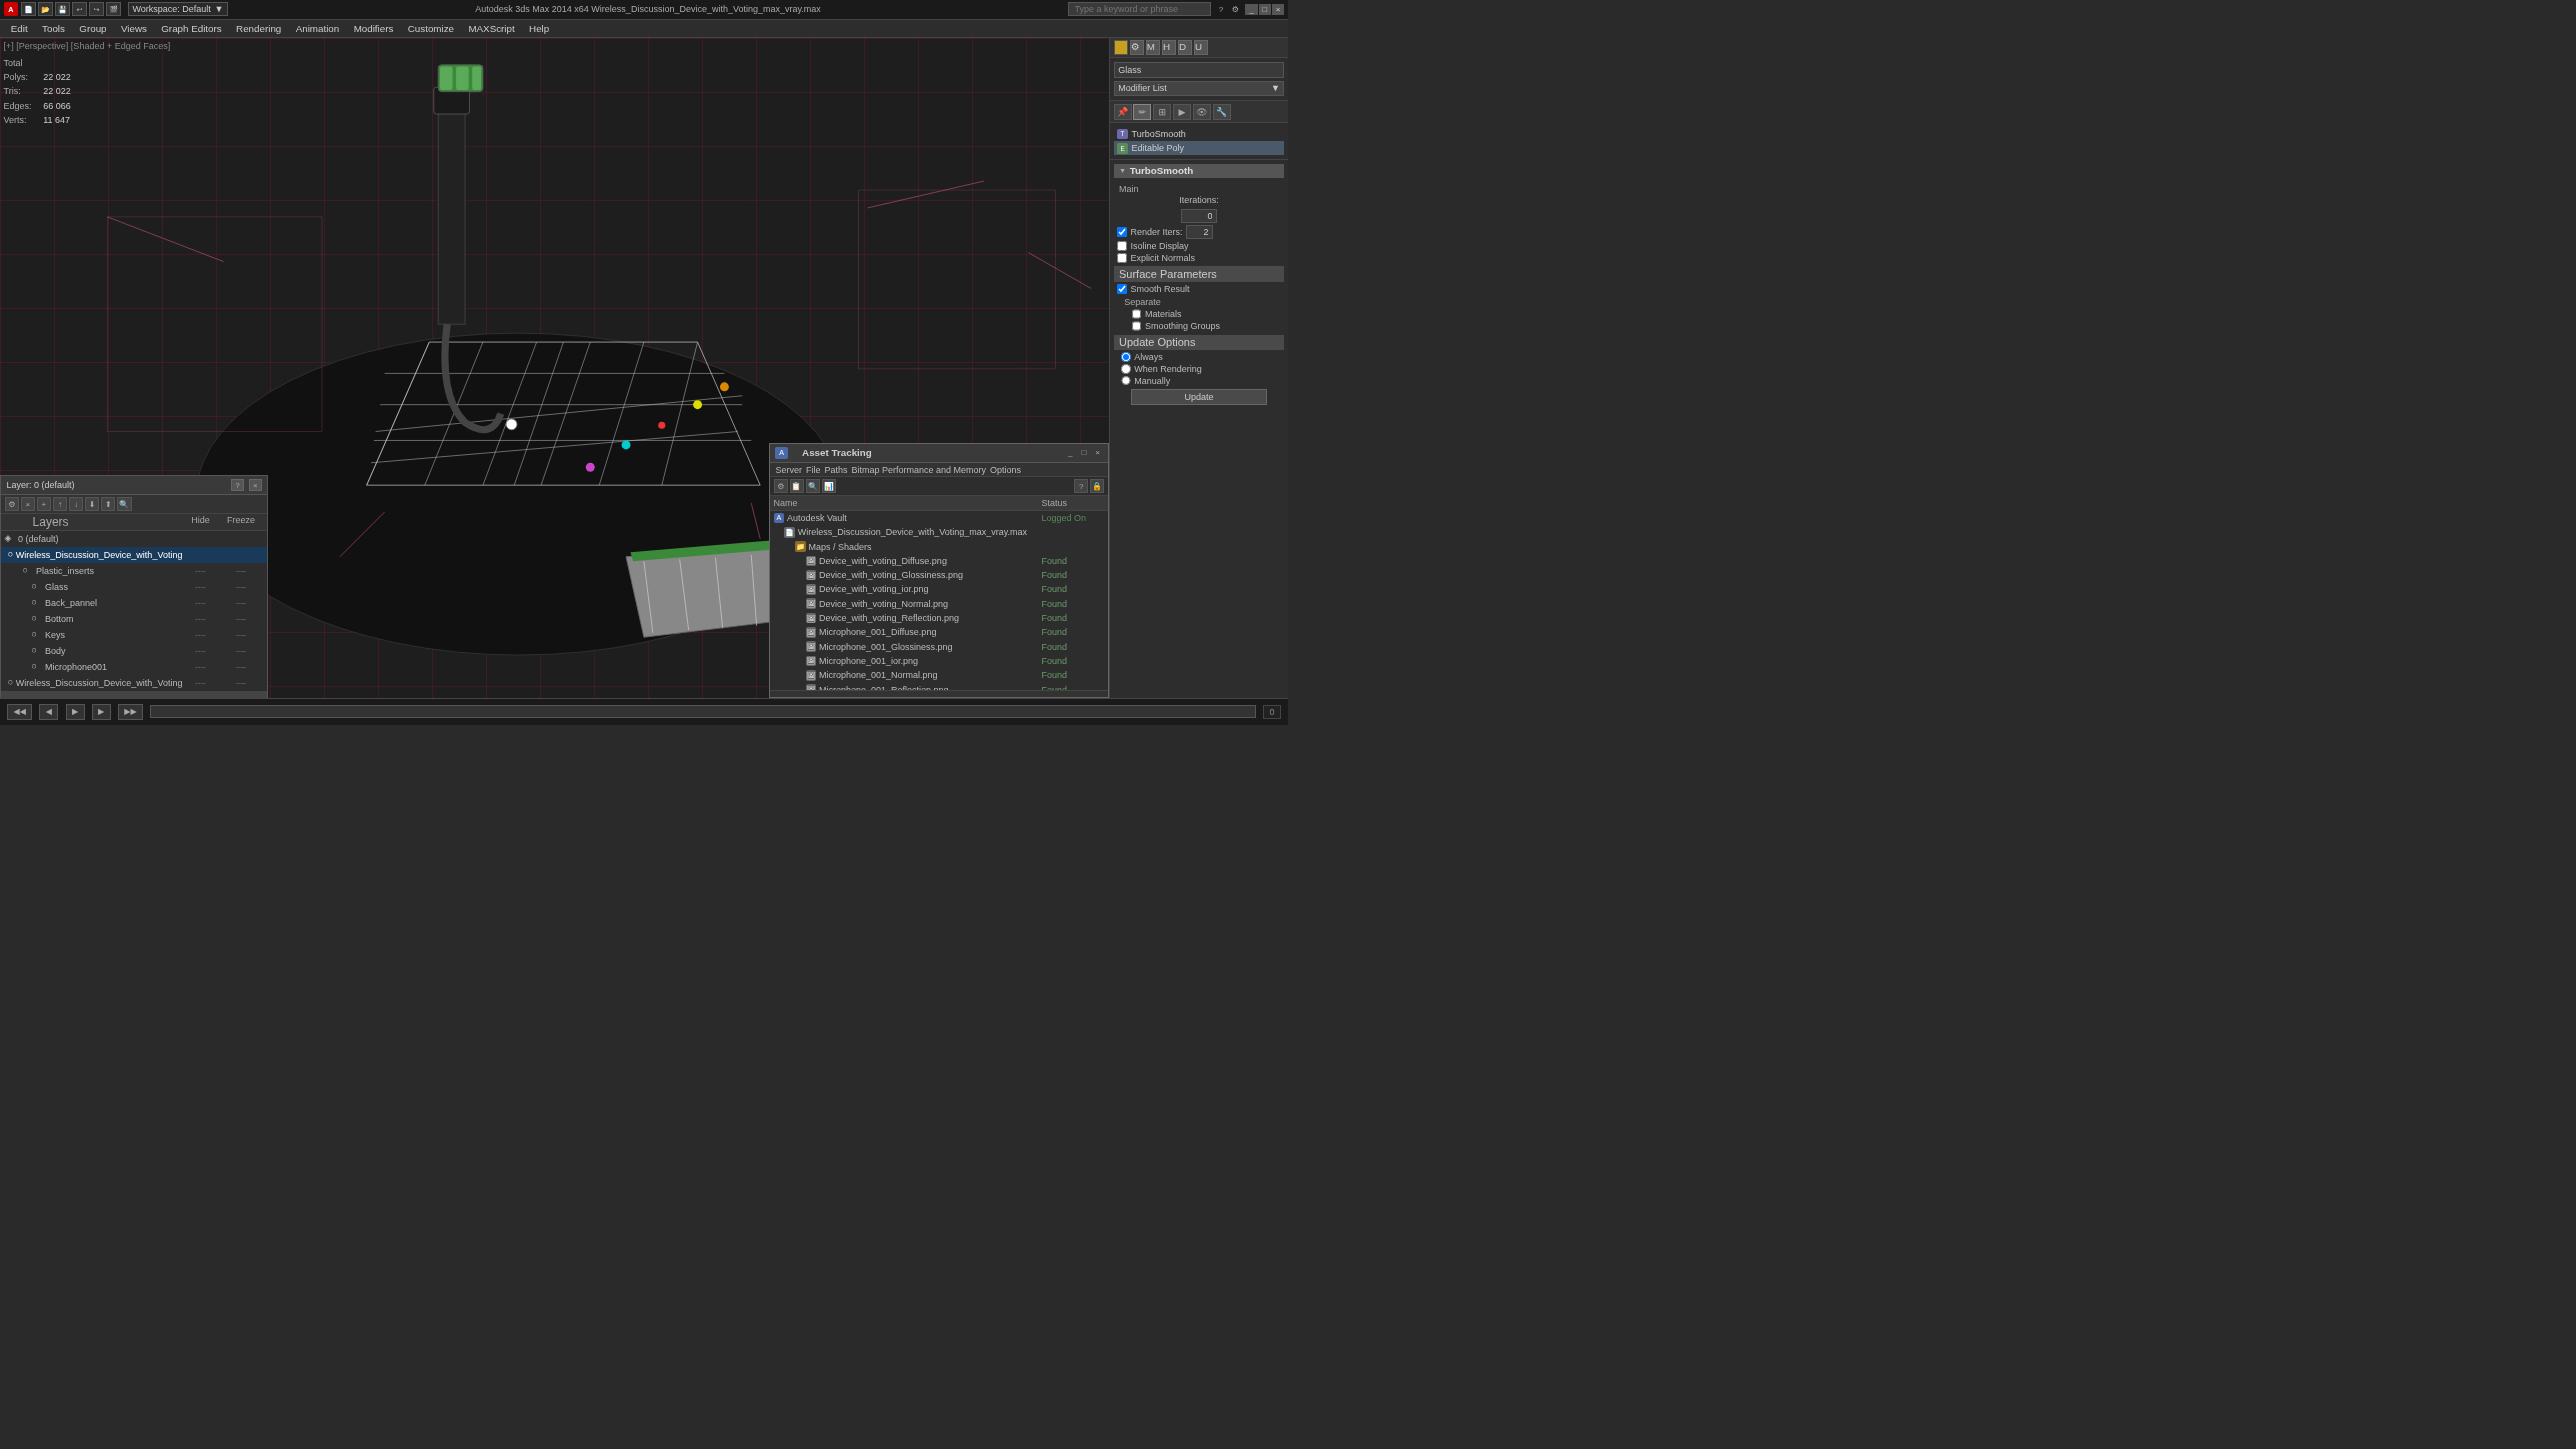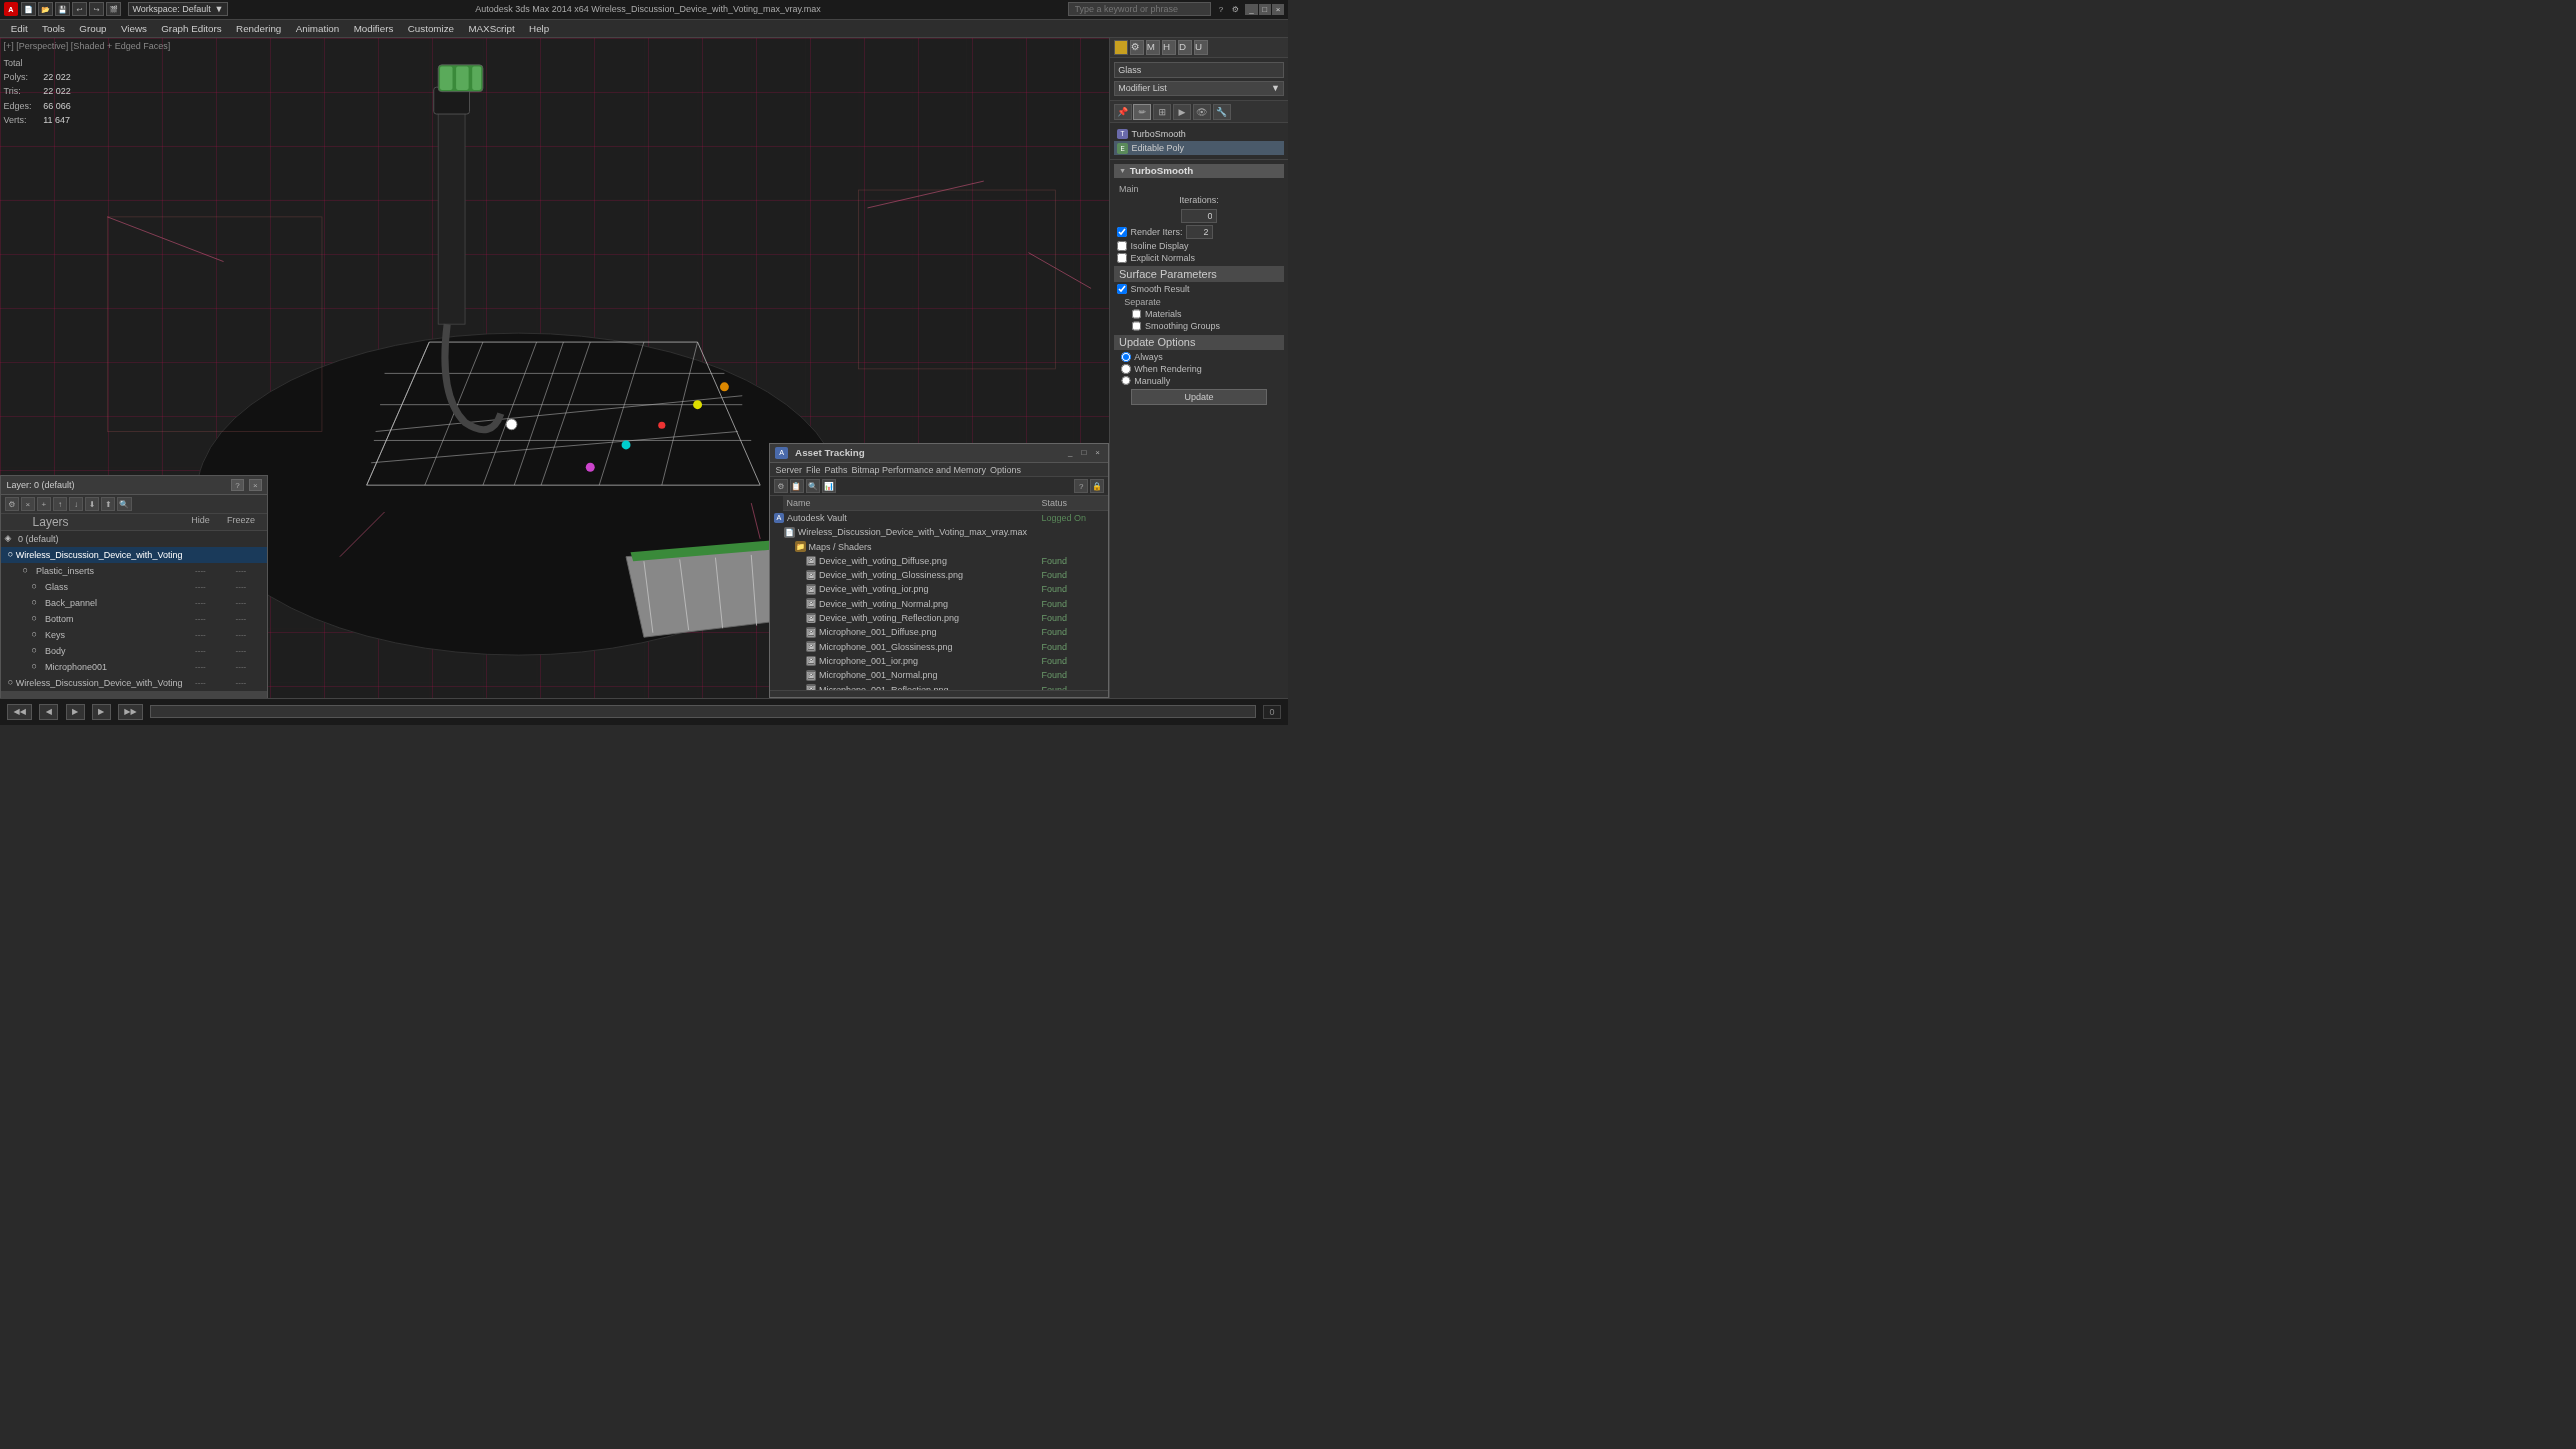--- a/index.html
+++ b/index.html
@@ -384,21 +384,21 @@
       z-index: 15;
     }
     #asset-panel-header {
       background: #3a3a3a;
       padding: 2.7px 5.4px;
       display: flex; align-items: center;
       border-bottom: 0.9px solid #555;
       gap: 3.6px;
     }
     #asset-panel-header .asset-title {
-      flex: 1; font-size: 9.8px; color: #ccc; font-weight: bold;
+      flex: 1; font-size: 9.8px; color: #ccc; font-weight: bold; margin-left: 7px;
     }
     #asset-panel-header .win-btn {
       font-size: 8px; color: #aaa; cursor: pointer;
       padding: 0 2.7px;
     }
     #asset-menu-bar {
       background: #333; padding: 1.8px 5.4px;
       display: flex; gap: 4px;
       border-bottom: 0.9px solid #444;
     }
@@ -407,21 +407,21 @@
       display: flex; gap: 1.8px; padding: 1.8px 3.6px;
       border-bottom: 0.9px solid #444; background: #2d2d2d;
     }
     #asset-toolbar .atool {
       width: 14.3px; height: 14.3px; background: #444; border: 0.9px solid #555;
       font-size: 8px; color: #aaa; cursor: pointer;
       display: flex; align-items: center; justify-content: center;
     }
     #asset-col-header {
       display: flex; background: #3a3a3a;
-      padding: 1.8px 3.6px; border-bottom: 0.9px solid #444; margin-left: 13px;
+      padding: 1.8px 3.6px; border-bottom: 0.9px solid #444;
     }
     #asset-col-header .acol-name { flex: 1; font-size: 9px; color: #aaa; }
     #asset-col-header .acol-status { width: 63px; font-size: 9px; color: #aaa; }
     #asset-list { max-height: 179px; overflow-y: auto; }
     .asset-item {
       display: flex; align-items: center;
       padding: 0.9px 3.6px; min-height: 14.3px;
       font-size: 9px; color: #bbb;
       cursor: pointer;
     }

